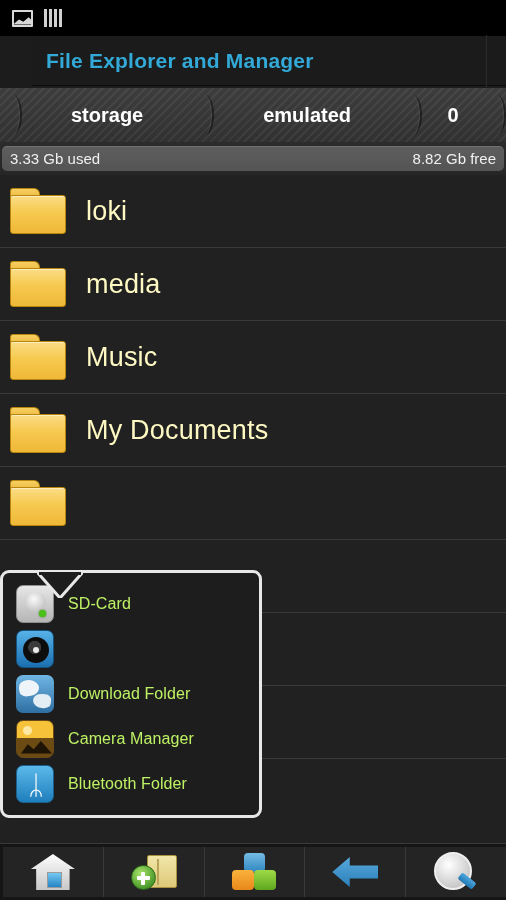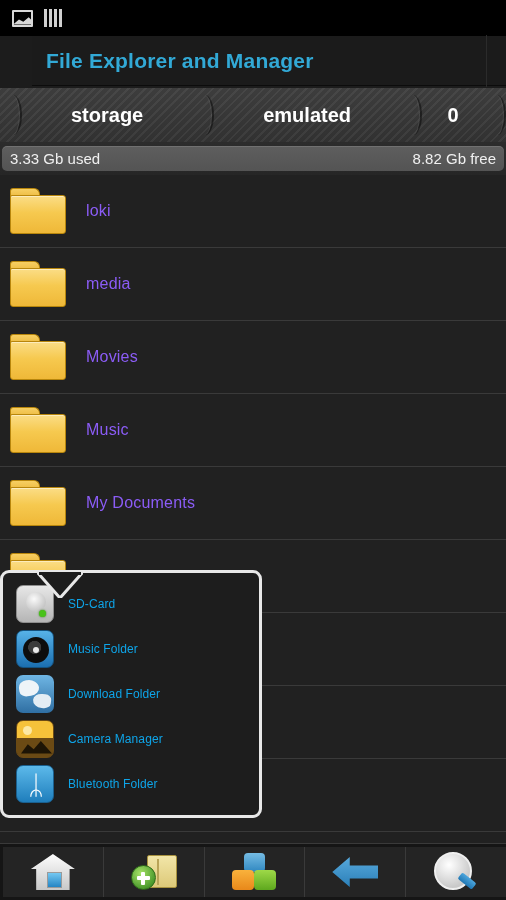--- a/index.html
+++ b/index.html
@@ -109,36 +109,36 @@
     position:absolute; left:0; top:0; width:30px; height:10px;
     background:linear-gradient(#f7cf63,#ecb93d);
     border-radius:3px 6px 0 0; border:1px solid #b8860c; border-bottom:none;
   }
   .folder-ico .body{
     position:absolute; left:0; top:7px; width:56px; height:39px;
     background:linear-gradient(#fbdd86 0%, #f6c94f 45%, #efb838 100%);
     border:1px solid #b8860c; border-radius:2px 3px 3px 3px;
     box-shadow:inset 0 1px 0 rgba(255,255,255,.45);
   }
-  .row-label{ font-size:16px; color:#8b5cf6; letter-spacing:.2px; }
+  .row-label{ font-size:27px; color:#fef9c3; letter-spacing:.2px; }
 
   
   #popup{
     position:absolute; left:0px; top:570px; width:262px;
     background:#1d1d1d; border:3px solid #e8e8e8; border-radius:9px;
     padding:8px 0 9px 0; z-index:30;
   }
   #popup-tail{
     position:absolute; left:34px; top:-1px; width:46px; height:26px; z-index:31;
   }
   .popup-item{
     display:flex; align-items:center; height:45px; padding-left:13px; cursor:pointer;
   }
   .pi-ico{ width:38px; height:38px; flex:0 0 auto; margin-right:14px; border-radius:7px; position:relative; overflow:hidden; }
-  .pi-label{ font-size:12px; color:#0ea5e9; letter-spacing:.1px; }
+  .pi-label{ font-size:16px; color:#bef264; letter-spacing:.1px; }
 
   
   .ic-sd{ background:linear-gradient(#e7e7e7,#b5b5b5); border:1px solid #8e8e8e; }
   .ic-sd:before{ content:""; position:absolute; left:9px; top:6px; width:20px; height:20px;
      border-radius:50%; background:radial-gradient(circle at 40% 35%, #fafafa, #c6c6c6 70%); }
   .ic-sd:after{ content:""; position:absolute; left:22px; bottom:5px; width:7px; height:7px;
      border-radius:50%; background:#49c21a; box-shadow:0 0 2px #2d7a0e; }
 
   
   .ic-music{ background:linear-gradient(#57b2e8,#1b6fb0); border:1px solid #14527f; }
@@ -274,27 +274,20 @@
         <span class="tab"></span>
         <span class="body"></span>
       </span>
       <span class="row-label">media</span>
     </div>
     <div class="row">
       <span class="folder-ico">
         <span class="tab"></span>
         <span class="body"></span>
       </span>
-      <span class="row-label">Movies</span>
-    </div>
-    <div class="row">
-      <span class="folder-ico">
-        <span class="tab"></span>
-        <span class="body"></span>
-      </span>
       <span class="row-label">Music</span>
     </div>
     <div class="row">
       <span class="folder-ico">
         <span class="tab"></span>
         <span class="body"></span>
       </span>
       <span class="row-label">My Documents</span>
     </div>
     <div class="row">
@@ -313,21 +306,20 @@
   <svg id="popup-tail" viewBox="0 0 46 26">
     <polygon points="0,0 46,0 23,26" fill="#1d1d1d" stroke="#e8e8e8" stroke-width="3"></polygon>
     <rect x="2" y="0" width="42" height="3" fill="#1d1d1d"></rect>
   </svg>
 <div class="popup-item">
       <span class="pi-ico ic-sd"></span>
       <span class="pi-label">SD-Card</span>
     </div>
     <div class="popup-item">
       <span class="pi-ico ic-music"></span>
-      <span class="pi-label">Music Folder</span>
     </div>
     <div class="popup-item">
       <span class="pi-ico ic-download"></span>
       <span class="pi-label">Download Folder</span>
     </div>
     <div class="popup-item">
       <span class="pi-ico ic-camera"></span>
       <span class="pi-label">Camera Manager</span>
     </div>
     <div class="popup-item">

